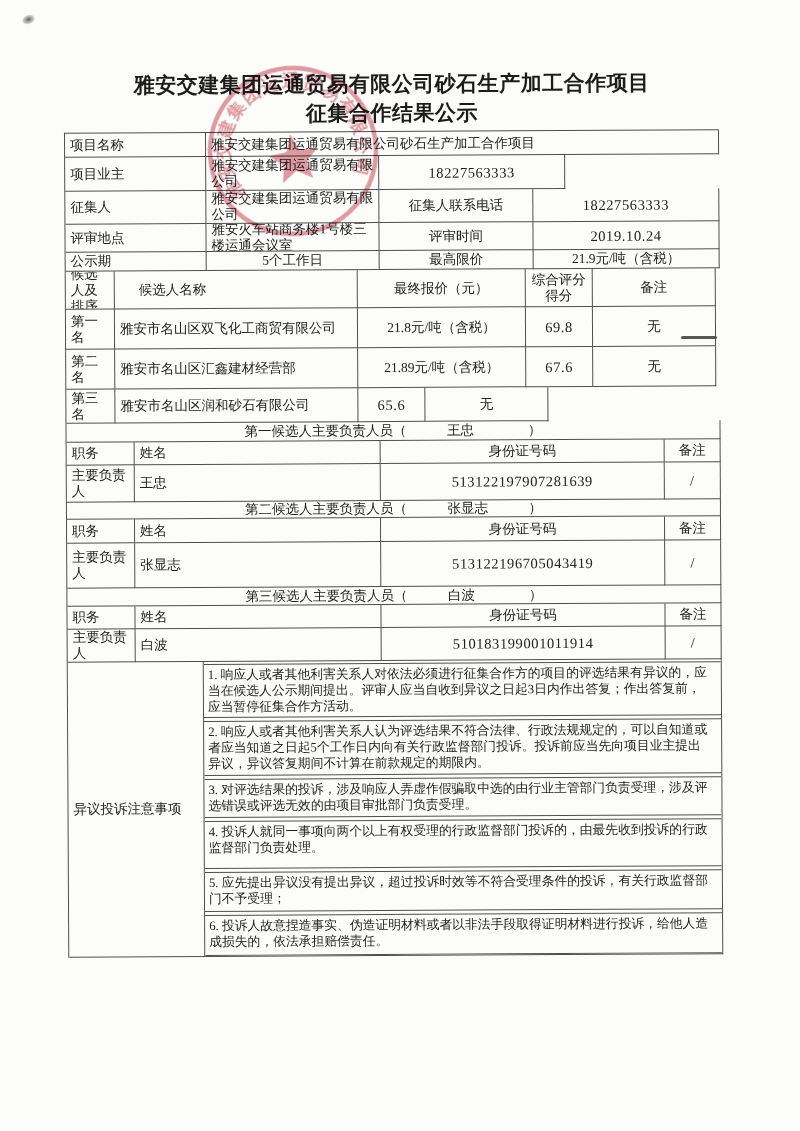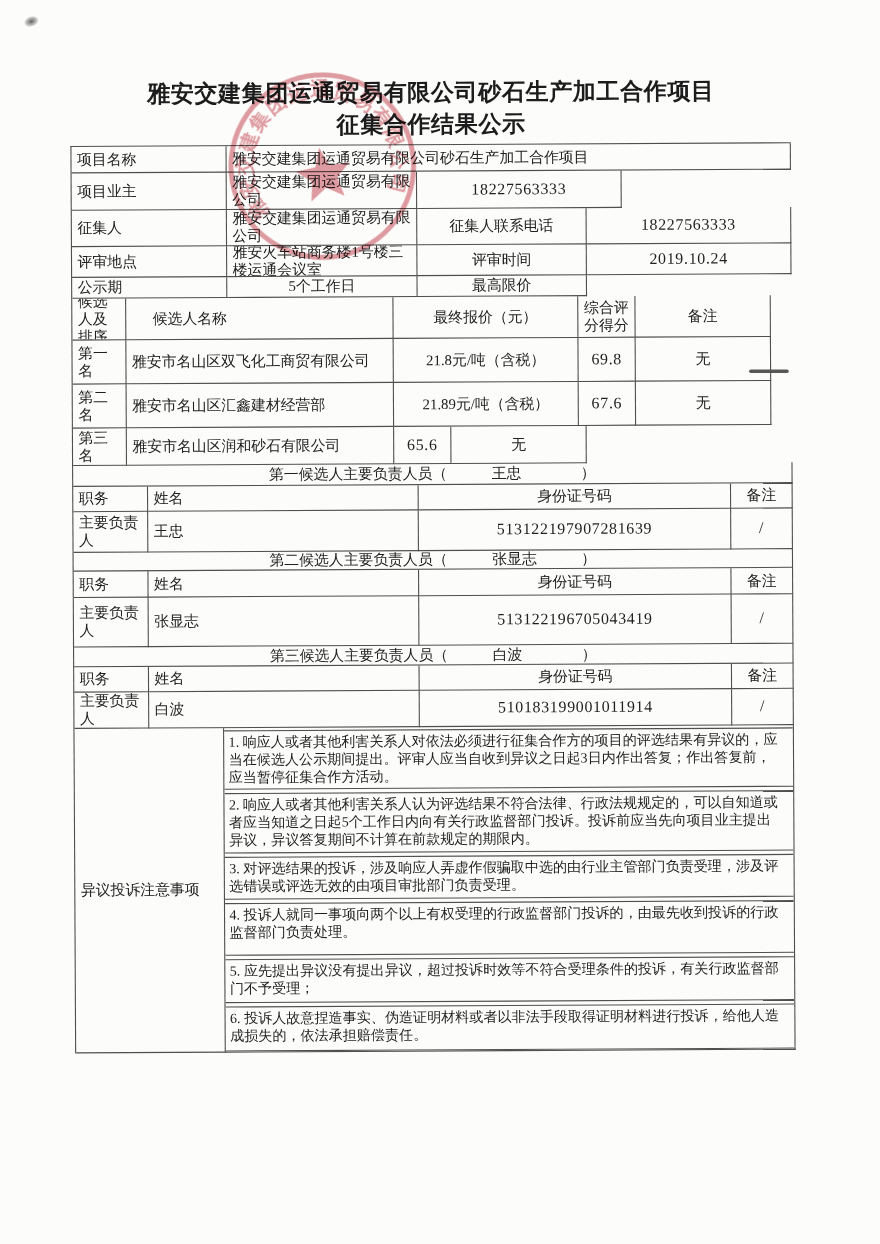--- a/index.html
+++ b/index.html
@@ -18,21 +18,21 @@
   .tbl{margin-top:3px;border-top:1.5px solid var(--bc);border-left:1.5px solid var(--bc);width:654px;}
   .row{display:flex;}
   .c{box-sizing:border-box;border-right:1.5px solid var(--bc);border-bottom:1.5px solid var(--bc);
      display:flex;align-items:center;overflow:hidden;font-size:13.5px;line-height:16px;}
   .lft{padding-left:5px;padding-right:3px;}
   .ctr{justify-content:center;text-align:center;padding:0 2px;}
   .num{font-family:"Liberation Serif","DejaVu Serif",serif;font-size:14.5px;letter-spacing:.6px;}
   
   .a1{width:141px}.a2{width:173px}.a3{width:154px}.a4{width:186px}.a234{width:513px}
   
-  .b1{width:49px}.b2{width:243px}.b3{width:168px}.b4{width:52px}.b5{width:123px}
+  .b1{width:49px}.b2{width:243px}.b3{width:168px}.b4{width:67px}.b5{width:123px}
   
   .c1{width:68px}.c2{width:246px}.c3{width:284px}.c4{width:56px}
   
   .d1{width:136px}.d2{width:518px}
   .full{width:654px}
   .sechead{justify-content:center;text-align:center;font-size:13.5px;}
   .b2pad{padding-left:24px}
   .items{display:flex;flex-direction:column;gap:3px;padding:2px 0 0 0;align-items:stretch;}
   .item{box-sizing:border-box;border-top:1.2px solid var(--bc);border-bottom:1.2px solid var(--bc);
         padding:3px 8px 2px 4px;font-size:12.8px;line-height:15.8px;color:#1e1e1e;}
@@ -71,20 +71,21 @@
       <div class="row" style="height:28px">
         <div class="c a1 lft">评审地点</div>
         <div class="c a2 lft">雅安火车站商务楼1号楼三楼运通会议室</div>
         <div class="c a3 ctr">评审时间</div>
         <div class="c a4 ctr num">2019.10.24</div>
       </div>
       <div class="row" style="height:19px">
         <div class="c a1 lft">公示期</div>
         <div class="c a2 ctr">5个工作日</div>
         <div class="c a3 ctr">最高限价</div>
+        <div class="c a4 ctr">21.9元/吨（含税）</div>
       </div>
 
       <div class="row" style="height:38px">
         <div class="c b1 lft">候选人及排序</div>
         <div class="c b2 b2pad">候选人名称</div>
         <div class="c b3 ctr">最终报价（元）</div>
         <div class="c b4 ctr">综合评分得分</div>
         <div class="c b5 ctr">备注</div>
       </div>
       <div class="row" style="height:40px">

